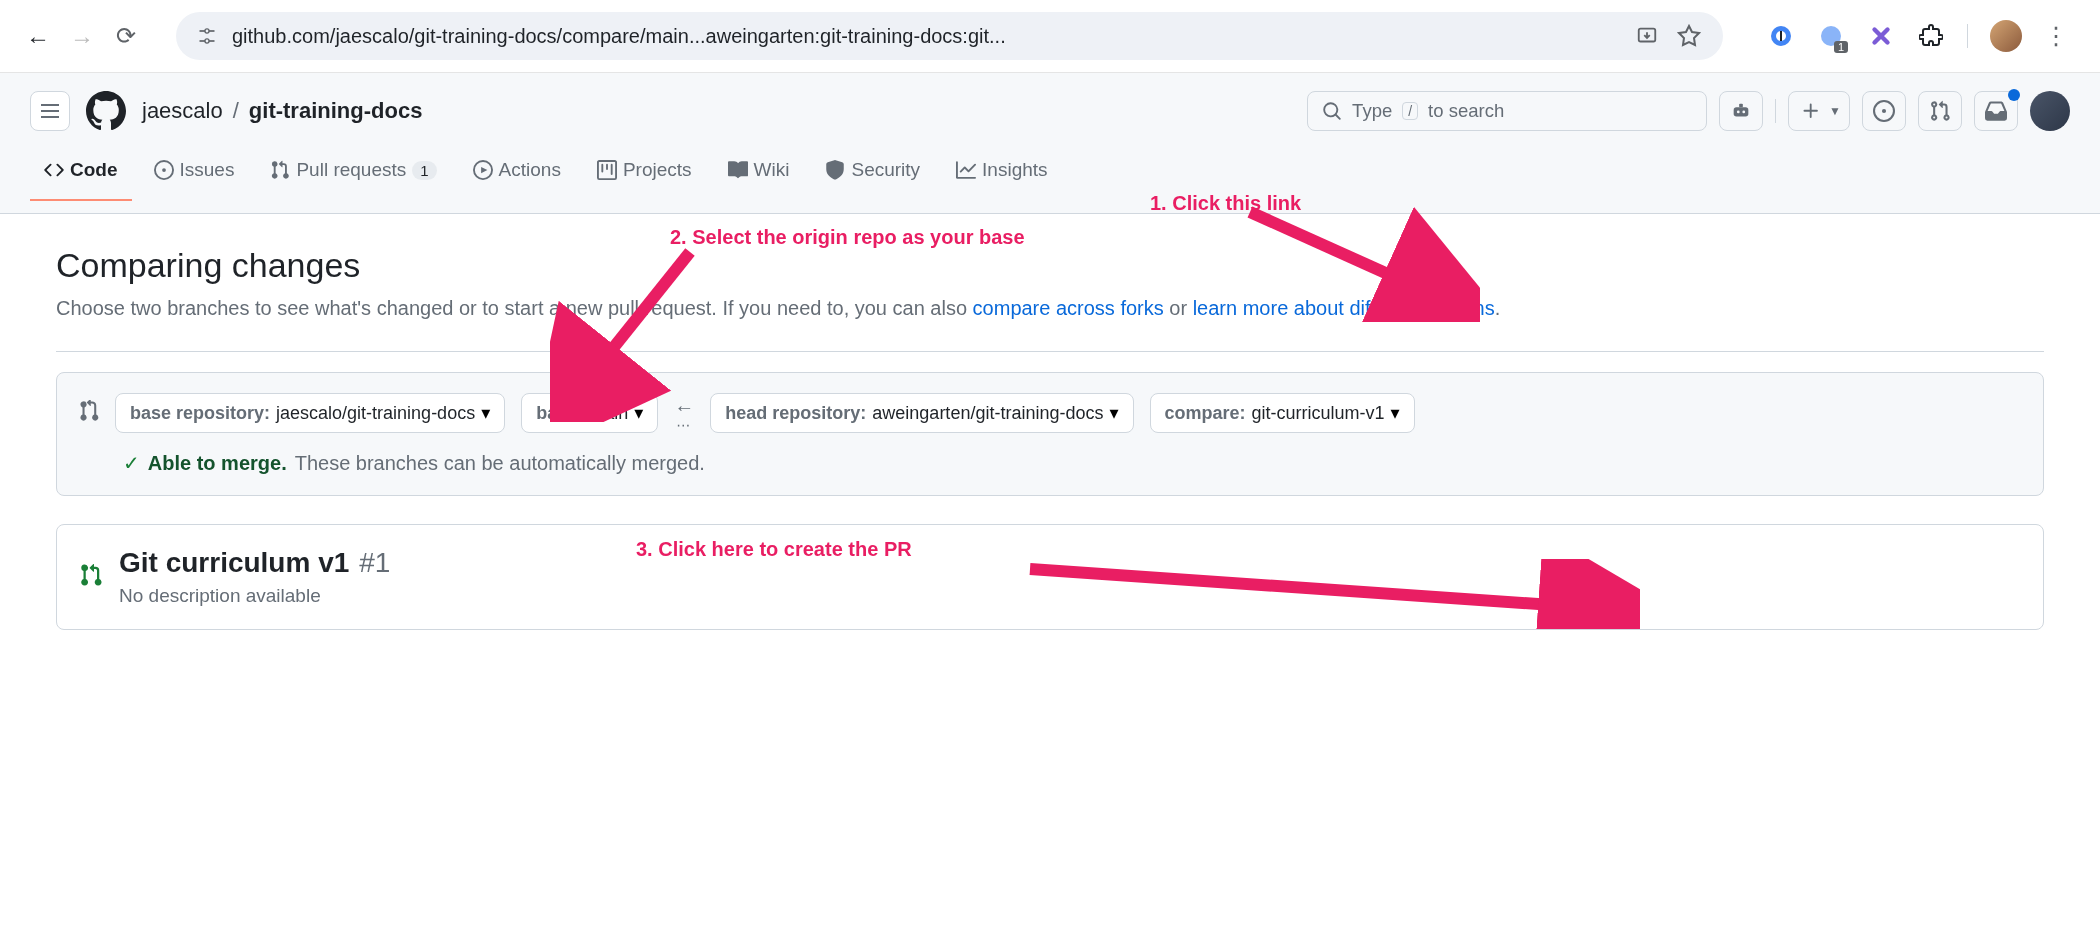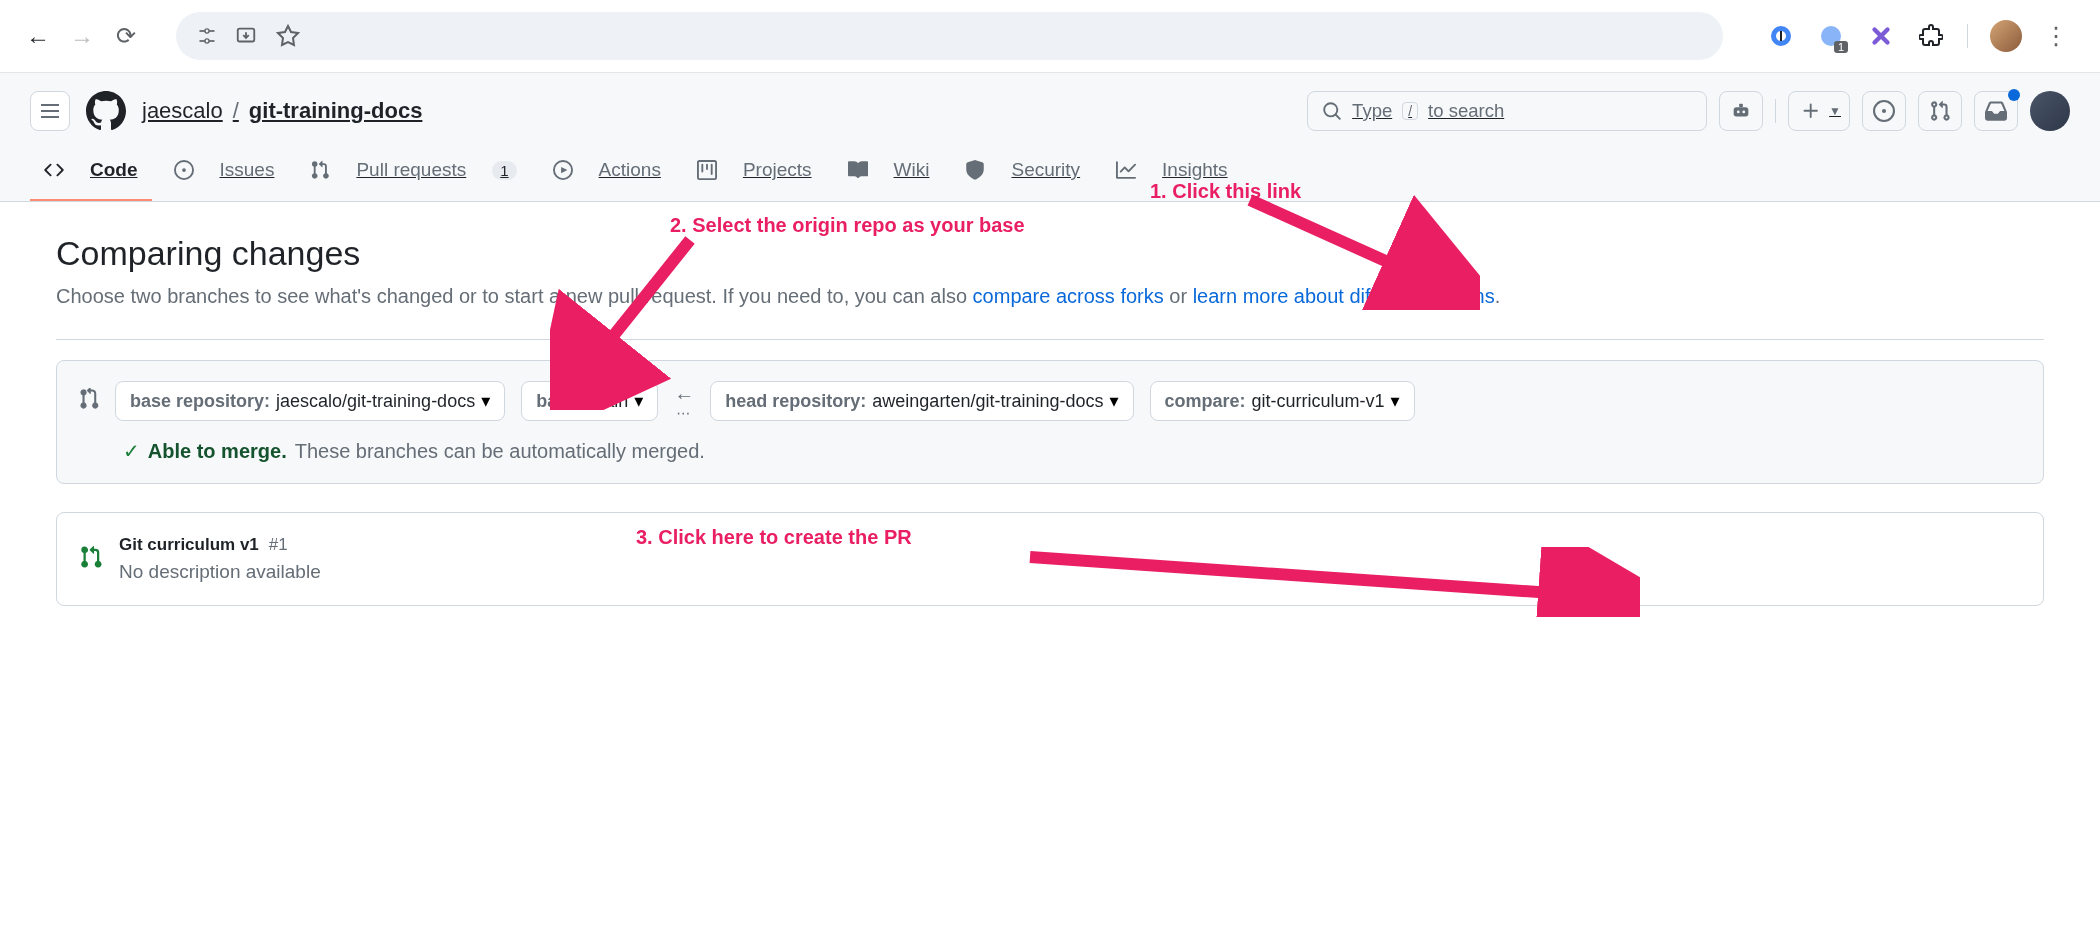--- a/index.html
+++ b/index.html
@@ -14,41 +14,41 @@
 .url { flex: 1; font-size: 20px; color: #1f2328; }
 .url strong { font-weight: 500; }
 .addr-icon { width: 28px; height: 28px; display: flex; align-items: center; justify-content: center; color: #5f6368; }
 .ext-area { display: flex; align-items: center; gap: 22px; padding: 0 12px; }
 .ext-icon { width: 28px; height: 28px; display: flex; align-items: center; justify-content: center; }
 .avatar-sm { width: 32px; height: 32px; border-radius: 50%; background: linear-gradient(135deg,#d4a574,#8b5a3c); }
 .menu-dots { font-size: 24px; color: #5f6368; }
 .divider-v { width: 1px; height: 24px; background: #d0d7de; }
 
 
-.gh-header { background: #f6f8fa; padding: 18px 30px 0; border-bottom: 1px solid #d0d7de; text-decoration: underline; }
+.gh-header { background: #f6f8fa; padding: 18px 30px 12px; border-bottom: 1px solid #d0d7de; }
 .gh-top { display: flex; align-items: center; gap: 16px; padding-bottom: 18px; }
 .hamburger { width: 40px; height: 40px; border: 1px solid #d0d7de; border-radius: 8px; display: flex; align-items: center; justify-content: center; background: #fff; }
 .hamburger-lines { display: flex; flex-direction: column; gap: 4px; }
 .hamburger-lines span { width: 18px; height: 2px; background: #656d76; }
 .gh-logo { width: 40px; height: 40px; }
 .breadcrumb { display: flex; align-items: center; gap: 10px; font-size: 22px; }
 .breadcrumb a { color: #1f2328; text-decoration: none; }
 .breadcrumb .sep { color: #656d76; }
 .breadcrumb .repo { font-weight: 600; }
 .gh-top-right { margin-left: auto; display: flex; align-items: center; gap: 12px; }
 .search-box { width: 400px; height: 40px; border: 1px solid #d0d7de; border-radius: 8px; display: flex; align-items: center; gap: 10px; padding: 0 14px; color: #656d76; background: #f6f8fa; }
 .kbd { border: 1px solid #d0d7de; border-radius: 4px; padding: 0 5px; font-size: 14px; }
 .hdr-btn { height: 40px; min-width: 40px; border: 1px solid #d0d7de; border-radius: 8px; background: #f6f8fa; display: flex; align-items: center; justify-content: center; gap: 4px; padding: 0 10px; color: #656d76; position: relative; }
 .hdr-btn.split { padding: 0 8px 0 12px; gap: 8px; }
 .notif-dot { width: 12px; height: 12px; background: #0969da; border-radius: 50%; position: absolute; top: -3px; right: -3px; }
 .avatar-lg { width: 40px; height: 40px; border-radius: 50%; background: linear-gradient(135deg,#4a5568,#2d3748); }
 
 
 .repo-nav { display: flex; gap: 8px; }
-.repo-tab { display: flex; align-items: center; gap: 26px; padding: 10px 14px 18px; font-size: 19px; color: #656d76; border-bottom: 2px solid transparent; cursor: pointer; }
+.repo-tab { display: flex; align-items: center; gap: 6px; padding: 10px 14px 18px; font-size: 19px; color: #656d76; border-bottom: 2px solid transparent; cursor: pointer; }
 .repo-tab.active { color: #1f2328; font-weight: 600; border-bottom-color: #fd8c73; }
 .repo-tab .count { background: #afb8c133; border-radius: 10px; padding: 1px 8px; font-size: 15px; color: #1f2328; }
 .repo-tab svg { fill: #656d76; }
 .repo-tab.active svg { fill: #1f2328; }
 
 
 .main { padding: 32px 56px; position: relative; }
 .page-title { font-size: 34px; font-weight: 400; margin-bottom: 8px; }
 .page-desc { font-size: 20px; color: #656d76; line-height: 1.5; margin-bottom: 28px; }
 .page-desc a { color: #0969da; text-decoration: none; }
@@ -62,21 +62,21 @@
 .sel-btn .lbl { color: #656d76; font-weight: bold; }
 .sel-btn .val { color: #1f2328; font-weight: 500; }
 .arrow-between { display: flex; flex-direction: column; align-items: center; color: #656d76; }
 .merge-status { display: flex; align-items: center; gap: 8px; padding-left: 46px; font-size: 20px; color: #656d76; }
 .merge-status .check { color: #1a7f37; }
 .merge-status .able { color: #14532d; font-weight: 600; }
 
 
 .pr-box { border: 1px solid #d0d7de; border-radius: 8px; padding: 22px; display: flex; align-items: center; gap: 16px; }
 .pr-info { flex: 1; }
-.pr-title-row { display: flex; align-items: center; gap: 10px; font-size: 17px; }
+.pr-title-row { display: flex; align-items: center; gap: 10px; font-size: 28px; }
 .pr-title { font-weight: 600; }
 .pr-num { color: #656d76; }
 .pr-desc { color: #656d76; font-size: 19px; margin-top: 6px; }
 .view-pr-btn { background: #1f883d; color: #fff; border: none; border-radius: 8px; padding: 12px 20px; font-size: 20px; font-weight: 500; display: flex; align-items: center; gap: 10px; }
 .view-pr-btn svg { fill: #fff; }
 
 
 .annot { position: absolute; color: #e91e63; font-weight: 700; font-size: 20px; z-index: 10; }
 .arrow-annot { position: absolute; z-index: 5; }
 .arrow-shape { fill: #e91e63; }
@@ -95,20 +95,21 @@
     <span class="site-icon">
       <svg viewBox="0 0 24 24" width="20" height="20">
           <rect x="3" y="5" width="7" height="2" fill="#5f6368"></rect>
           <rect x="14" y="5" width="7" height="2" fill="#5f6368"></rect>
           <circle cx="12" cy="6" r="2.5" fill="none" stroke="#5f6368" stroke-width="1.5"></circle>
           <rect x="3" y="17" width="7" height="2" fill="#5f6368"></rect>
           <rect x="14" y="17" width="7" height="2" fill="#5f6368"></rect>
           <circle cx="12" cy="18" r="2.5" fill="none" stroke="#5f6368" stroke-width="1.5"></circle>
         </svg>
     </span>
+    <span class="url"><strong>github.com</strong><span>/jaescalo/git-training-docs/compare/main...aweingarten:git-training-docs:git...</span></span>
     <span class="addr-icon">
       <svg viewBox="0 0 24 24" width="22" height="22" fill="none" stroke="#5f6368" stroke-width="2">
           <rect x="3" y="4" width="18" height="14" rx="2"></rect>
           <path d="M12 8v5m-3-2l3 3 3-3"></path>
         </svg>
     </span>
     <span class="addr-icon">
       <svg viewBox="0 0 24 24" width="24" height="24" fill="none" stroke="#5f6368" stroke-width="2">
           <path d="M12 2l3 6 7 1-5 5 1 7-6-3-6 3 1-7-5-5 7-1z"></path>
         </svg>

